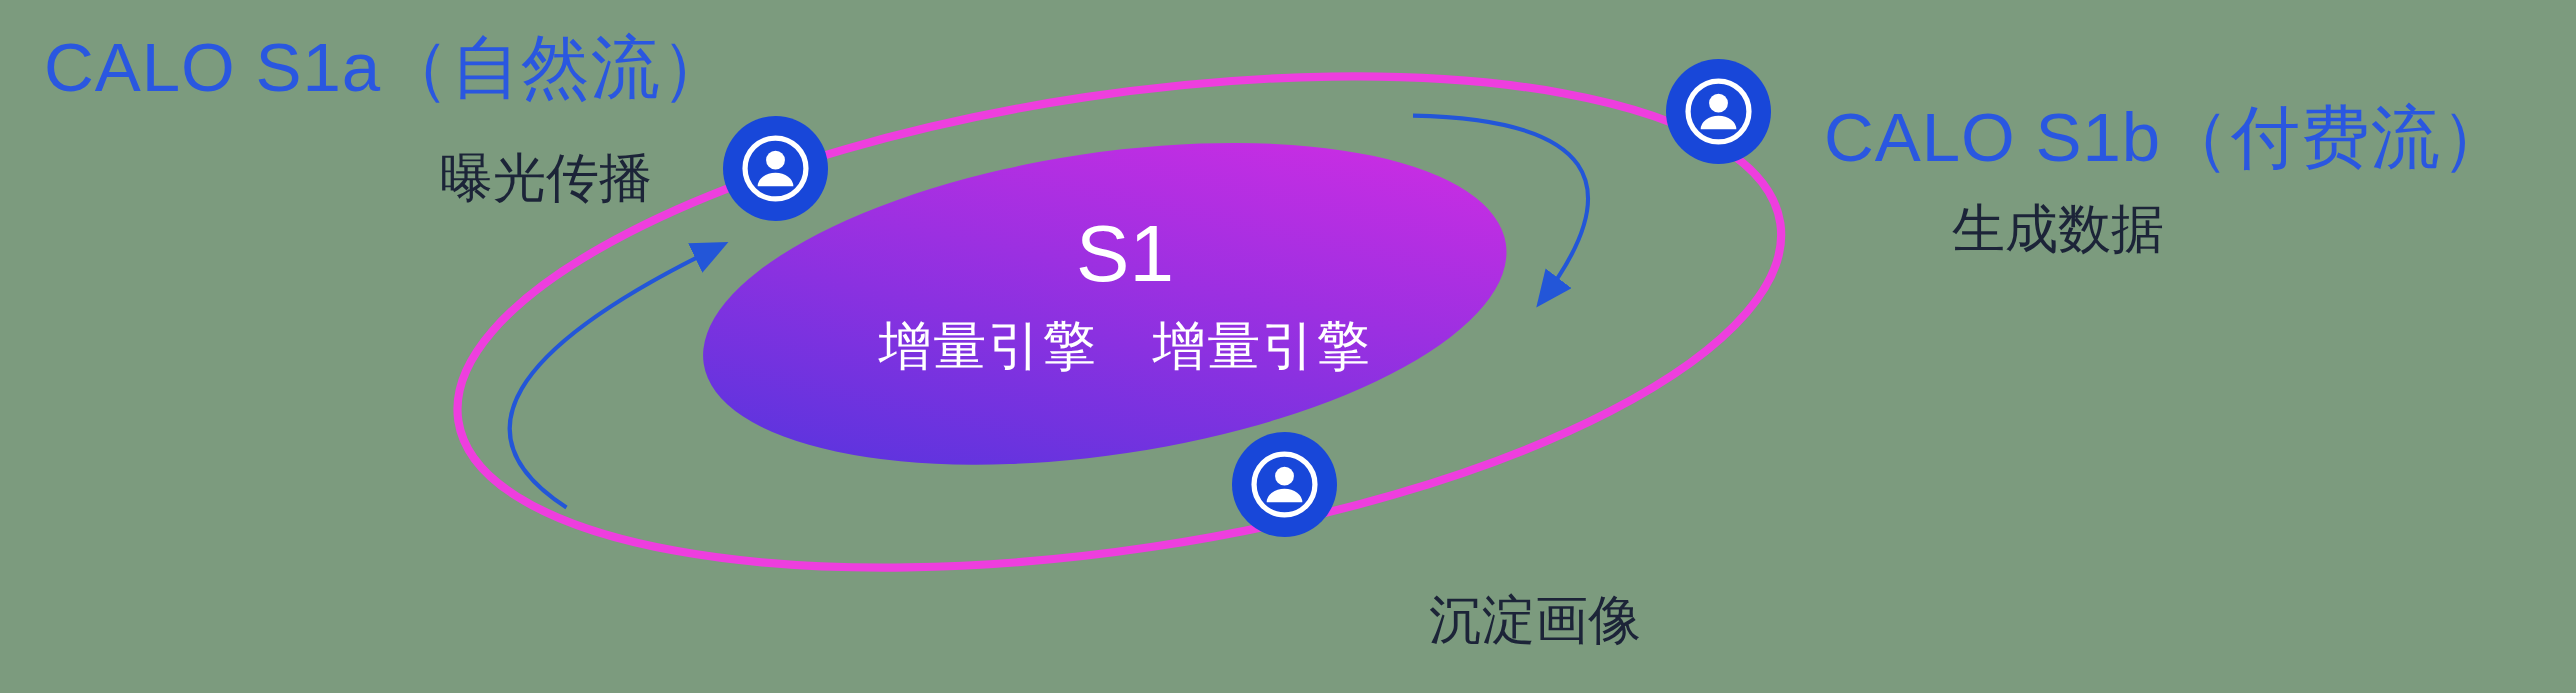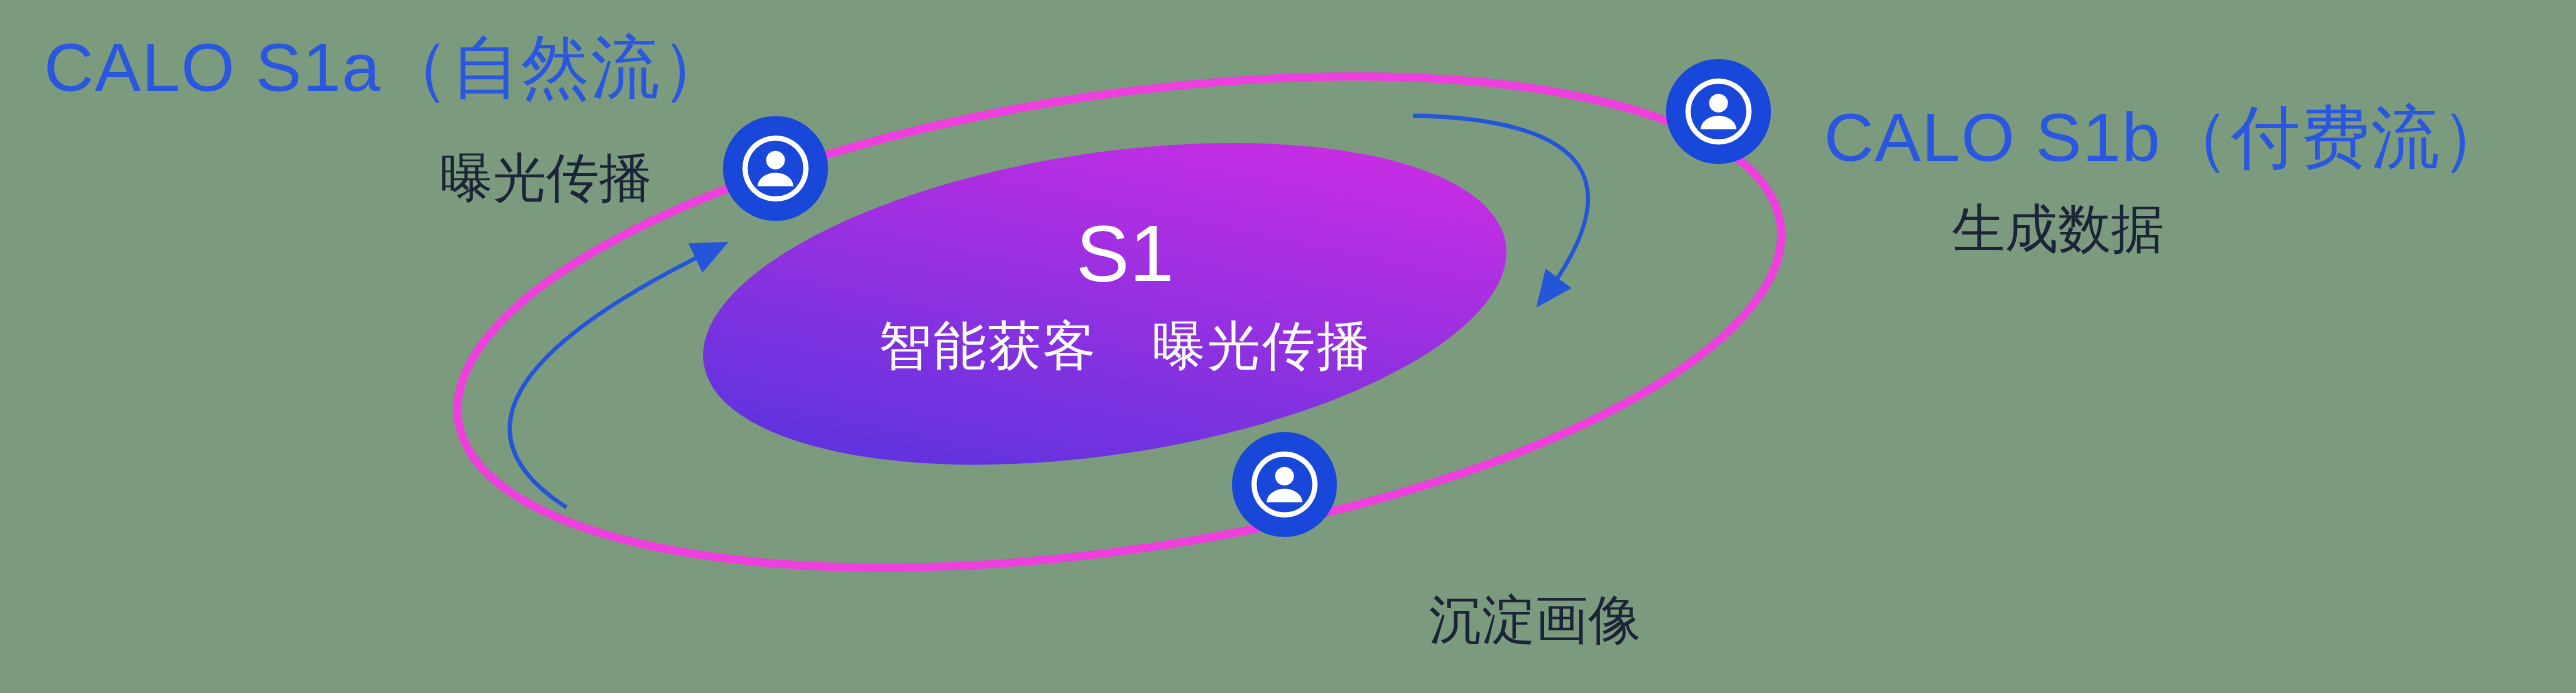--- a/index.html
+++ b/index.html
@@ -120,21 +120,21 @@
     <svg viewBox="0 0 100 100">
       <circle cx="50" cy="50" r="50" fill="#1847d9"></circle>
       <circle cx="50" cy="50" r="29" fill="none" stroke="#ffffff" stroke-width="5"></circle>
       <circle cx="50" cy="42" r="9" fill="#ffffff"></circle>
       <path d="M33 67 a17 13 0 0 1 34 0 z" fill="#ffffff"></path>
     </svg>
   </div>
 
   <div class="center-text">
     <div class="center-title">S1</div>
-    <div class="center-subtitle">智能获客　曝光传播</div>
+    <div class="center-subtitle">增量引擎　增量引擎</div>
   </div>
 
   <div class="node-title" id="title-s1a">CALO S1a（自然流）</div>
   <div class="node-subtitle" id="subtitle-s1a">曝光传播</div>
 
   <div class="node-title" id="title-s1b">CALO S1b（付费流）</div>
   <div class="node-subtitle" id="subtitle-s1b">生成数据</div>
 
   <div class="node-subtitle" id="subtitle-s1c">沉淀画像</div>
 

